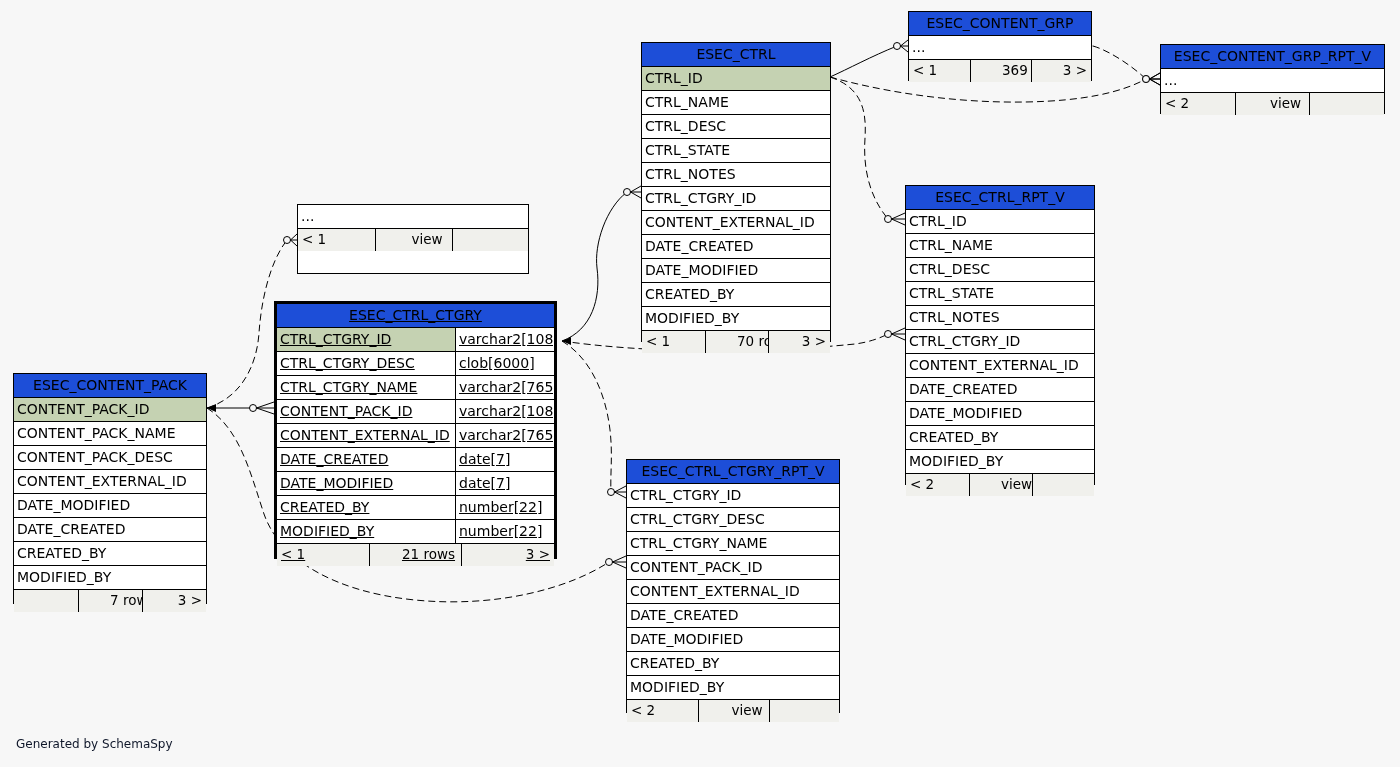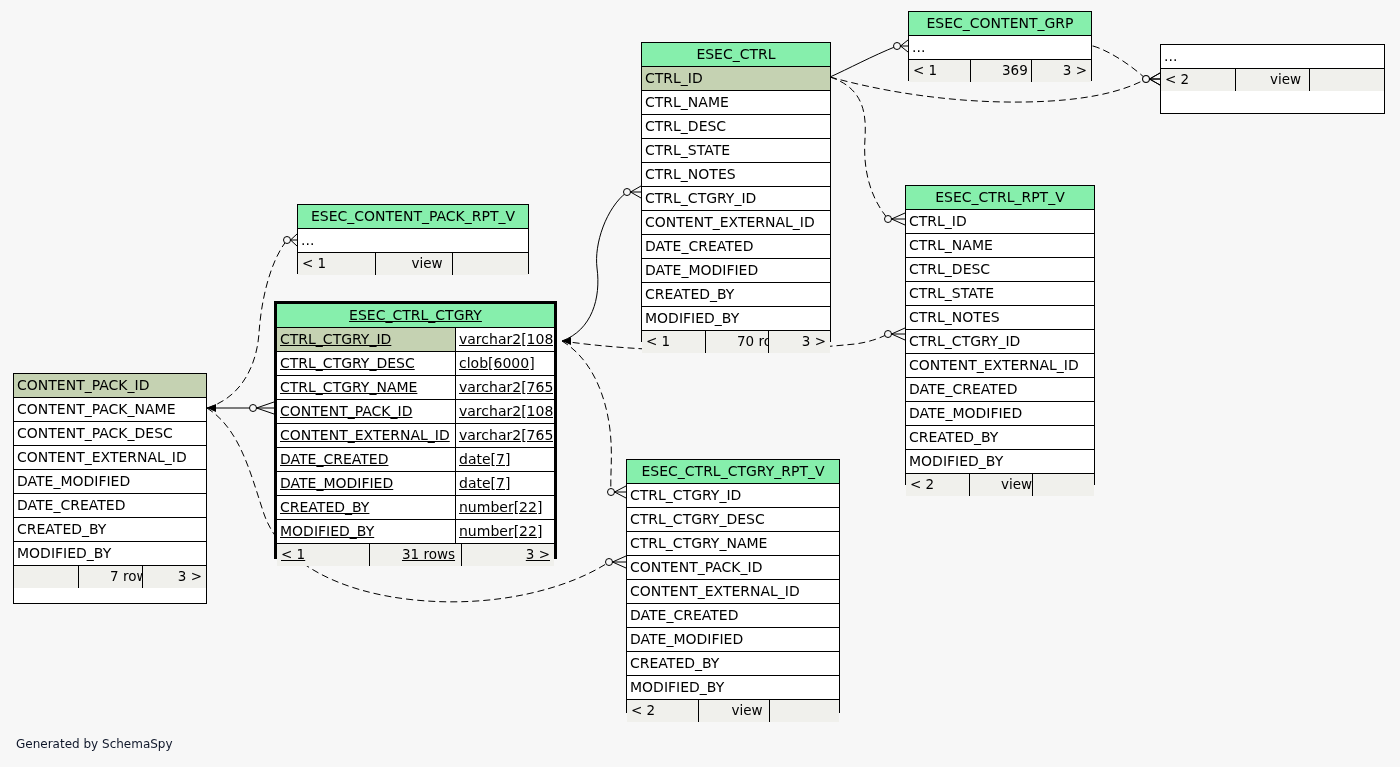--- a/index.html
+++ b/index.html
@@ -2,21 +2,21 @@
 <html><head>
 <meta charset="utf-8">
 <style>
   html,body{margin:0;padding:0;}
   body{background:#f7f7f7;font-family:"DejaVu Sans","Liberation Sans",sans-serif;color:#000;}
   #canvas{position:relative;width:1400px;height:767px;background:#f7f7f7;overflow:hidden;}
   #edges{position:absolute;left:0;top:0;}
   .db-table{position:absolute;background:#ffffff;border:1px solid #000;box-sizing:border-box;font-size:14px;}
   .db-table.focus{border-width:3px;text-decoration:underline;}
   .tbl-head{height:23px;line-height:22px;text-align:center;border-bottom:1px solid #000;
-            background:#86efac;overflow:hidden;white-space:nowrap;cursor:pointer;}
+            background:#1d4ed8;overflow:hidden;white-space:nowrap;cursor:pointer;}
   .tbl-row{display:flex;height:23px;line-height:22px;border-bottom:1px solid #000;
            overflow:hidden;white-space:nowrap;background:#fff;}
   .tbl-row .name-cell{flex:1;padding-left:3px;overflow:hidden;}
   .tbl-row .type-cell{border-left:1px solid #000;padding-left:3px;overflow:hidden;}
   .tbl-row.pk .name-cell{background:#c5d2b2;}
   .tbl-row.pk.fullpk{background:#c5d2b2;}
   .tbl-foot{display:flex;height:22px;line-height:21px;background:#f0f0ec;font-size:13.5px;}
   .tbl-foot .fcell{box-sizing:border-box;overflow:hidden;white-space:nowrap;}
   .tbl-foot .fcell.left{padding-left:4px;text-align:left;}
   .tbl-foot .fcell.mid{border-left:1px solid #000;text-align:center;padding-right:5px;padding-left:31px;}
@@ -78,20 +78,21 @@
         <path d="M290.5,240 L297,234 M290.5,240 L297,240 M290.5,240 L297,246" stroke="#000" stroke-width="1" fill="none"></path>
       </g>
       <g>
         <path d="M207,408 C240,429 250,472 264,514 C280,560 335,592 415,600 C495,608 568,589 609,562" fill="none" stroke="#000" stroke-width="1" stroke-dasharray="7,4"></path>
         <circle cx="609" cy="562" r="3.5" fill="#f7f7f7" stroke="#000"></circle>
         <path d="M612.5,562 L626,556 M612.5,562 L626,562 M612.5,562 L626,568" stroke="#000" stroke-width="1" fill="none"></path>
       </g>
     </svg>
   <div id="tables">
       <div class="db-table" style="left: 13px; top: 373px; width: 194px; height: 231px;">
+        <div class="tbl-head">ESEC_CONTENT_PACK</div>
         <div class="tbl-row pk fullpk">
           <span class="name-cell">CONTENT_PACK_ID</span>
         </div>
         <div class="tbl-row">
           <span class="name-cell">CONTENT_PACK_NAME</span>
         </div>
         <div class="tbl-row">
           <span class="name-cell">CONTENT_PACK_DESC</span>
         </div>
         <div class="tbl-row">
@@ -109,21 +110,20 @@
         <div class="tbl-row">
           <span class="name-cell">MODIFIED_BY</span>
         </div>
         <div class="tbl-foot">
           <span class="fcell left" style="width: 64px;"></span>
           <span class="fcell mid" style="width: 64px;">7 rows</span>
           <span class="fcell right" style="width: 64px;">3 &gt;</span>
         </div>
       </div>
       <div class="db-table" style="left: 297px; top: 204px; width: 232px; height: 70px;">
-        <div class="tbl-head">ESEC_CONTENT_PACK_RPT_V</div>
         <div class="tbl-row">
           <span class="name-cell">...</span>
         </div>
         <div class="tbl-foot">
           <span class="fcell left" style="width: 77px;">&lt; 1</span>
           <span class="fcell mid" style="width: 77px;">view</span>
           <span class="fcell right" style="width: 76px;"></span>
         </div>
       </div>
       <div class="db-table focus" style="left: 274px; top: 301px; width: 283px; height: 258px;">
@@ -159,21 +159,21 @@
         <div class="tbl-row">
           <span class="name-cell">CREATED_BY</span>
           <span class="type-cell" style="width: 95px;">number[22]</span>
         </div>
         <div class="tbl-row">
           <span class="name-cell">MODIFIED_BY</span>
           <span class="type-cell" style="width: 95px;">number[22]</span>
         </div>
         <div class="tbl-foot">
           <span class="fcell left" style="width: 92px;">&lt; 1</span>
-          <span class="fcell mid" style="width: 92px;">31 rows</span>
+          <span class="fcell mid" style="width: 92px;">21 rows</span>
           <span class="fcell right" style="width: 93px;">3 &gt;</span>
         </div>
       </div>
       <div class="db-table" style="left: 641px; top: 42px; width: 190px; height: 300px;">
         <div class="tbl-head">ESEC_CTRL</div>
         <div class="tbl-row pk fullpk">
           <span class="name-cell">CTRL_ID</span>
         </div>
         <div class="tbl-row">
           <span class="name-cell">CTRL_NAME</span>
@@ -216,20 +216,21 @@
         <div class="tbl-row">
           <span class="name-cell">...</span>
         </div>
         <div class="tbl-foot">
           <span class="fcell left" style="width: 61px;">&lt; 1</span>
           <span class="fcell mid" style="width: 61px;">369 rows</span>
           <span class="fcell right" style="width: 60px;">3 &gt;</span>
         </div>
       </div>
       <div class="db-table" style="left: 1160px; top: 44px; width: 225px; height: 70px;">
+        <div class="tbl-head">ESEC_CONTENT_GRP_RPT_V</div>
         <div class="tbl-row">
           <span class="name-cell">...</span>
         </div>
         <div class="tbl-foot">
           <span class="fcell left" style="width: 74px;">&lt; 2</span>
           <span class="fcell mid" style="width: 74px;">view</span>
           <span class="fcell right" style="width: 75px;"></span>
         </div>
       </div>
       <div class="db-table" style="left: 905px; top: 185px; width: 190px; height: 300px;">

